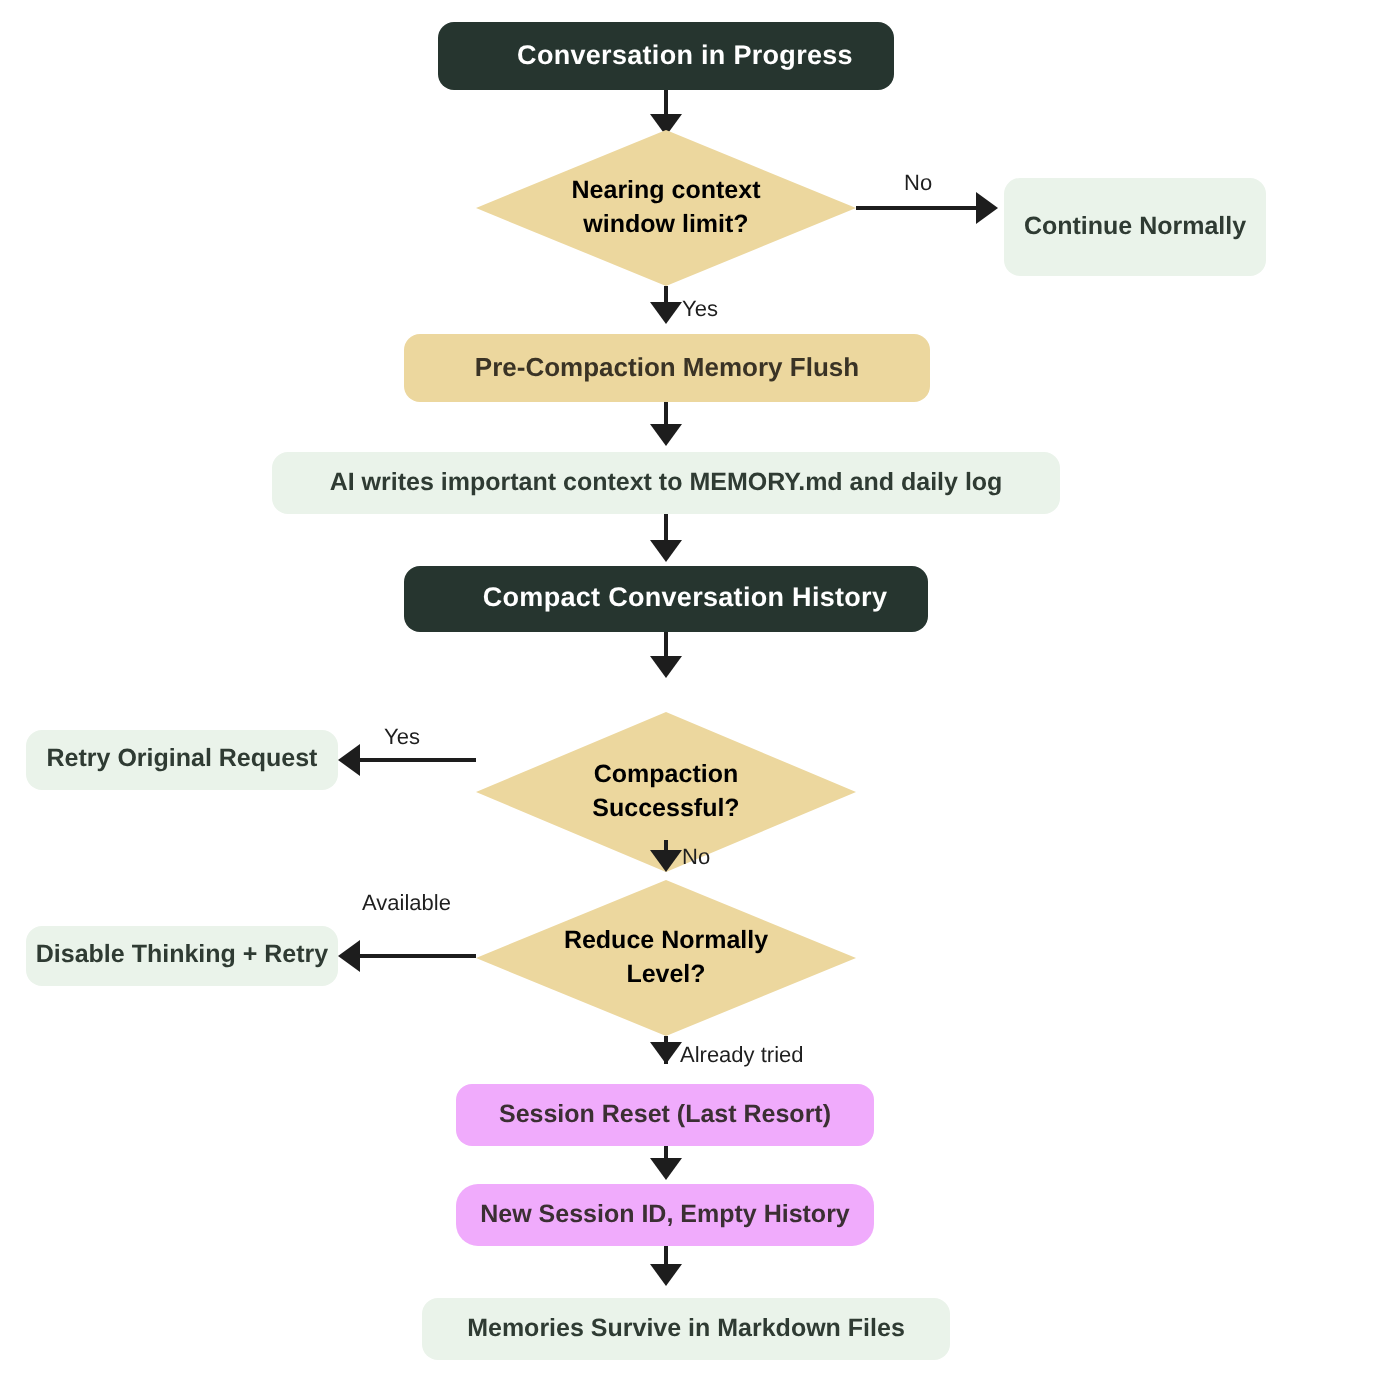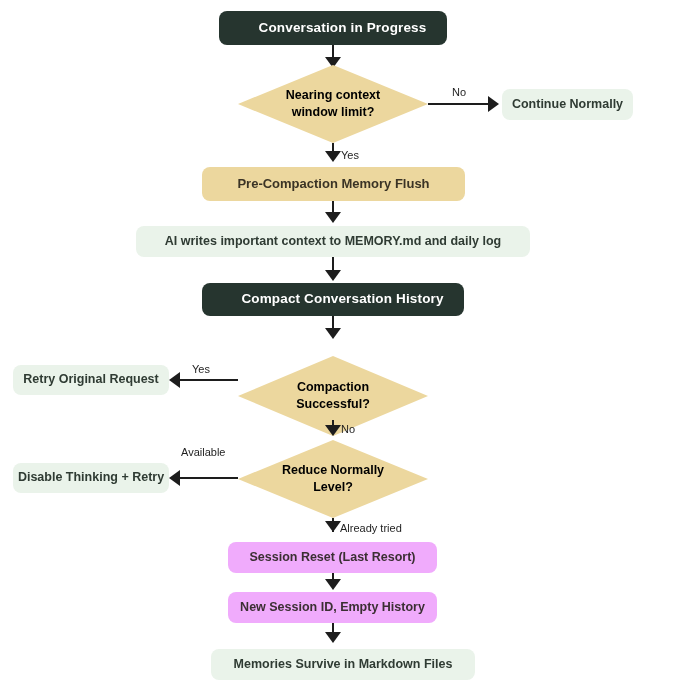--- a/index.html
+++ b/index.html
@@ -129,21 +129,21 @@
     <div class="diamond-label">
       <span>Nearing context</span>
       <span>window limit?</span>
     </div>
   </div>
 
   <div class="edge-line edge-h" style="left:428px; top:103px; width:62px; height:2px;"></div>
   <div class="arrow arrow-right" style="left:488px; top:96px;"></div>
   <div class="edge-label" style="left:452px; top:86px;">No</div>
 
-  <div class="node node-box n-green" style="left:502px; top:89px; width:131px; height:31px;">
+  <div class="node node-box n-green" style="left:502px; top:89px; width:131px; height:49px;">
     <span>Continue Normally</span>
   </div>
 
   <div class="edge-line edge-v" style="left:332px; top:143px; width:2px; height:14px;"></div>
   <div class="arrow arrow-down" style="left:325px; top:151px;"></div>
   <div class="edge-label" style="left:341px; top:149px;">Yes</div>
 
   <div class="node node-box n-tan" style="left:202px; top:167px; width:263px; height:34px;">
     <span>Pre-Compaction Memory Flush</span>
   </div>
@@ -205,21 +205,21 @@
   <div class="arrow arrow-down" style="left:325px; top:521px;"></div>
   <div class="edge-label" style="left:340px; top:522px;">Already tried</div>
 
   <div class="node node-box n-pink" style="left:228px; top:542px; width:209px; height:31px;">
     <span>Session Reset (Last Resort)</span>
   </div>
 
   <div class="edge-line edge-v" style="left:332px; top:573px; width:2px; height:12px;"></div>
   <div class="arrow arrow-down" style="left:325px; top:579px;"></div>
 
-  <div class="node node-box n-pink" style="left:228px; top:592px; width:209px; height:31px;">
+  <div class="node node-box n-pink" style="left:228px; top:592px; width:209px; height:31px;border-radius:11px;">
     <span>New Session ID, Empty History</span>
   </div>
 
   <div class="edge-line edge-v" style="left:332px; top:623px; width:2px; height:14px;"></div>
   <div class="arrow arrow-down" style="left:325px; top:632px;"></div>
 
   <div class="node node-box n-green" style="left:211px; top:649px; width:264px; height:31px;">
     <span>Memories Survive in Markdown Files</span>
   </div>
 

